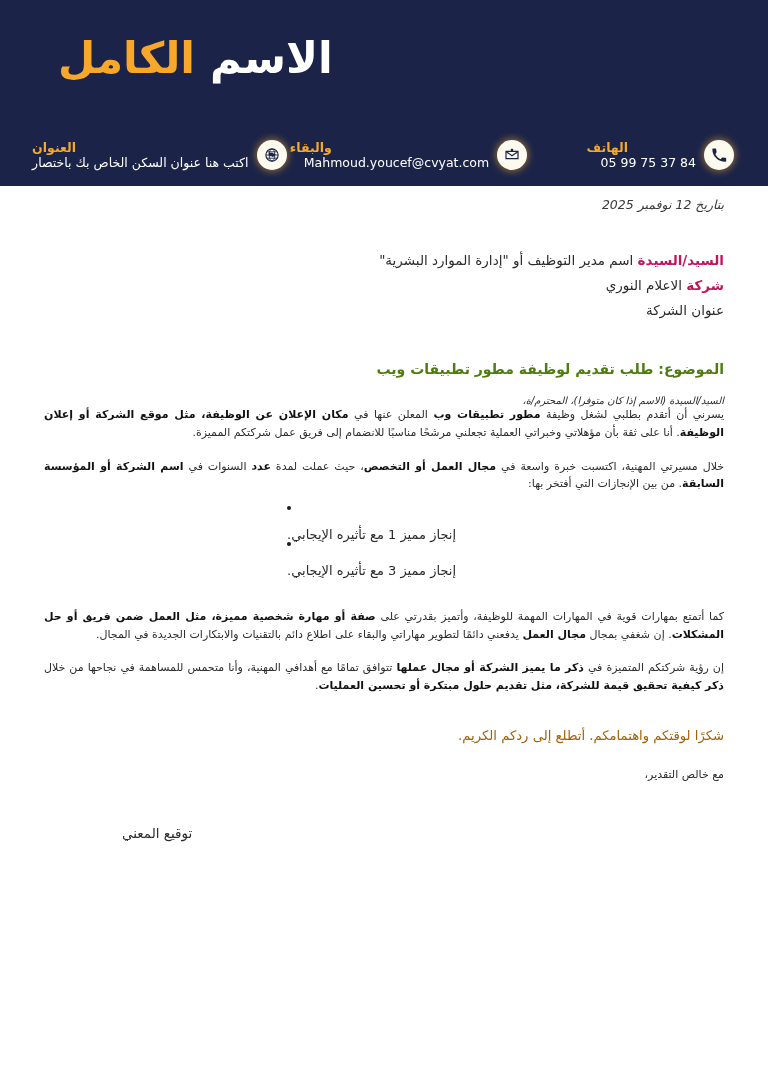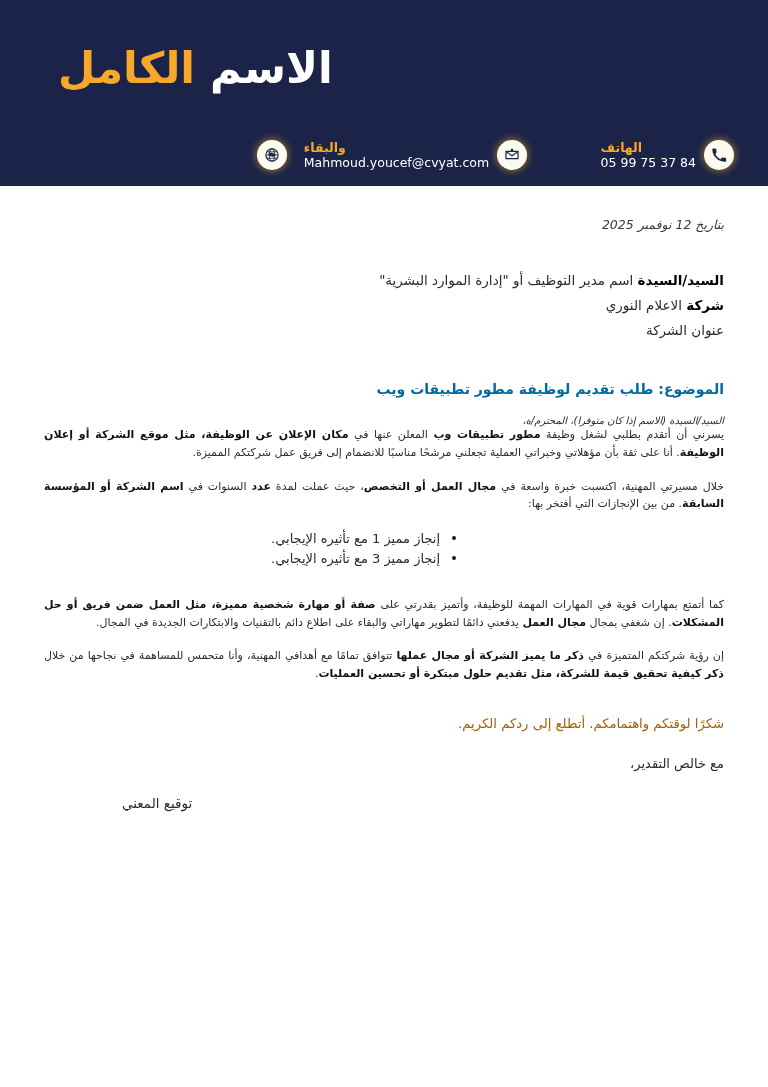--- a/index.html
+++ b/index.html
@@ -23,21 +23,21 @@
     box-sizing: border-box;
   }
 
   
   .header {
     background: #1b2448;
     height: 186px;
     width: 100%;
     position: relative;
     box-sizing: border-box;
-    padding: 10px 30px;
+    padding: 0 30px;
   }
   .header-name {
     text-align: left;
     padding-top: 36px;
     padding-left: 28px;
     font-size: 43px;
     font-weight: bold;
     letter-spacing: 0px;
     line-height: 1.05;
     direction: rtl;
@@ -96,49 +96,50 @@
   }
   .ci-value {
     color: #ffffff;
     font-size: 12.5px;
     font-weight: normal;
     white-space: nowrap;
   }
   .ci-value-ltr {
     direction: ltr;
     unicode-bidi: isolate;
+    margin-left: 14px;
   }
 
   
   .body-wrap {
-    padding: 31px 44px 0 44px;
+    padding: 11px 44px 0 44px;
     direction: rtl;
     text-align: right;
     box-sizing: border-box;
   }
   .date-line {
     font-style: italic;
     font-size: 12.5px;
     color: #3a3a3a;
     margin-bottom: 36px;
     text-align: right;
   }
   .recipient-block { margin-bottom: 38px; }
   .recipient-line {
     font-size: 13.5px;
     color: #2b2b2b;
     line-height: 1.85;
     text-align: right;
   }
-  .recipient-line b { font-weight: bold; color: #000000; }
+  .recipient-line b { font-weight: bold; color: #be185d; }
 
   .subject-line {
     font-size: 14px;
     font-weight: bold;
-    color: #0369a1;
+    color: #4d7c0f;
     text-align: right;
     margin-bottom: 18px;
   }
   .salutation {
     font-size: 10px;
     font-style: italic;
     color: #2b2b2b;
     text-align: right;
   }
 
@@ -158,21 +159,21 @@
     padding: 0;
     direction: rtl;
   }
   ul.achievements li {
     font-size: 13px;
     line-height: 1.56;
     color: #2b2b2b;
     text-align: right;
     padding-right: 0;
     display: flex;
-    flex-direction: row;
+    flex-direction: column;
     justify-content: flex-start;
     align-items: baseline;
     gap: 12px;
     padding-right: 268px;
   }
   .bullet-dot {
     width: 4px;
     height: 4px;
     min-width: 4px;
     border-radius: 50%;
@@ -182,24 +183,24 @@
   }
 
   .closing-line {
     font-size: 13.2px;
     color: #a16207;
     text-align: right;
     margin: 0 0 22px 0;
     line-height: 1.6;
   }
   .regards-line {
-    font-size: 13px;
-    color: #2b2b2b;
-    text-align: right;
-    margin: 0 0 24px 0;
+    font-size: 11px;
+    color: #2b2b2b;
+    text-align: right;
+    margin: 0 0 44px 0;
   }
   .signature {
     font-size: 13.5px;
     color: #2b2b2b;
     text-align: left;
     padding-left: 78px;
     direction: rtl;
   }
   .spacer-sm { height: 14px; }
 </style>
@@ -244,20 +245,24 @@
       </div>
 
       <div class="contact-item ci-address">
         <span class="ci-icon">
           <svg width="16" height="16" viewBox="0 0 24 24" aria-hidden="true">
             <circle cx="12" cy="12" r="9.2" fill="none" stroke="#1b2448" stroke-width="1.7"></circle>
             <ellipse cx="12" cy="12" rx="4.2" ry="9.2" fill="none" stroke="#1b2448" stroke-width="1.4"></ellipse>
             <path d="M3 12h18M4.6 7.2h14.8M4.6 16.8h14.8" stroke="#1b2448" stroke-width="1.3" fill="none"></path>
             <path d="M7 8.5c1.6-.6 3 .6 4.4.2 1.3-.4 2 1.4 3.4 1 1-.3 1.6.9 2.4 1.1-.6 2-2.2 3.6-3.6 4-1.5.5-2.2-1.3-3.5-1.1-1.2.2-2.4-.9-2.8-2.2-.3-1 0-2.3-.3-3z" fill="#1b2448"></path>
           </svg>
+        </span>
+        <span class="ci-text">
+          <span class="ci-label">العنوان</span>
+          <span class="ci-value">اكتب هنا عنوان السكن الخاص بك باختصار</span>
         </span>
       </div>
 
     </div>
   </div>
 
   <div class="body-wrap">
 
     <div class="date-line">بتاريخ 12 نوفمبر 2025</div>
 

